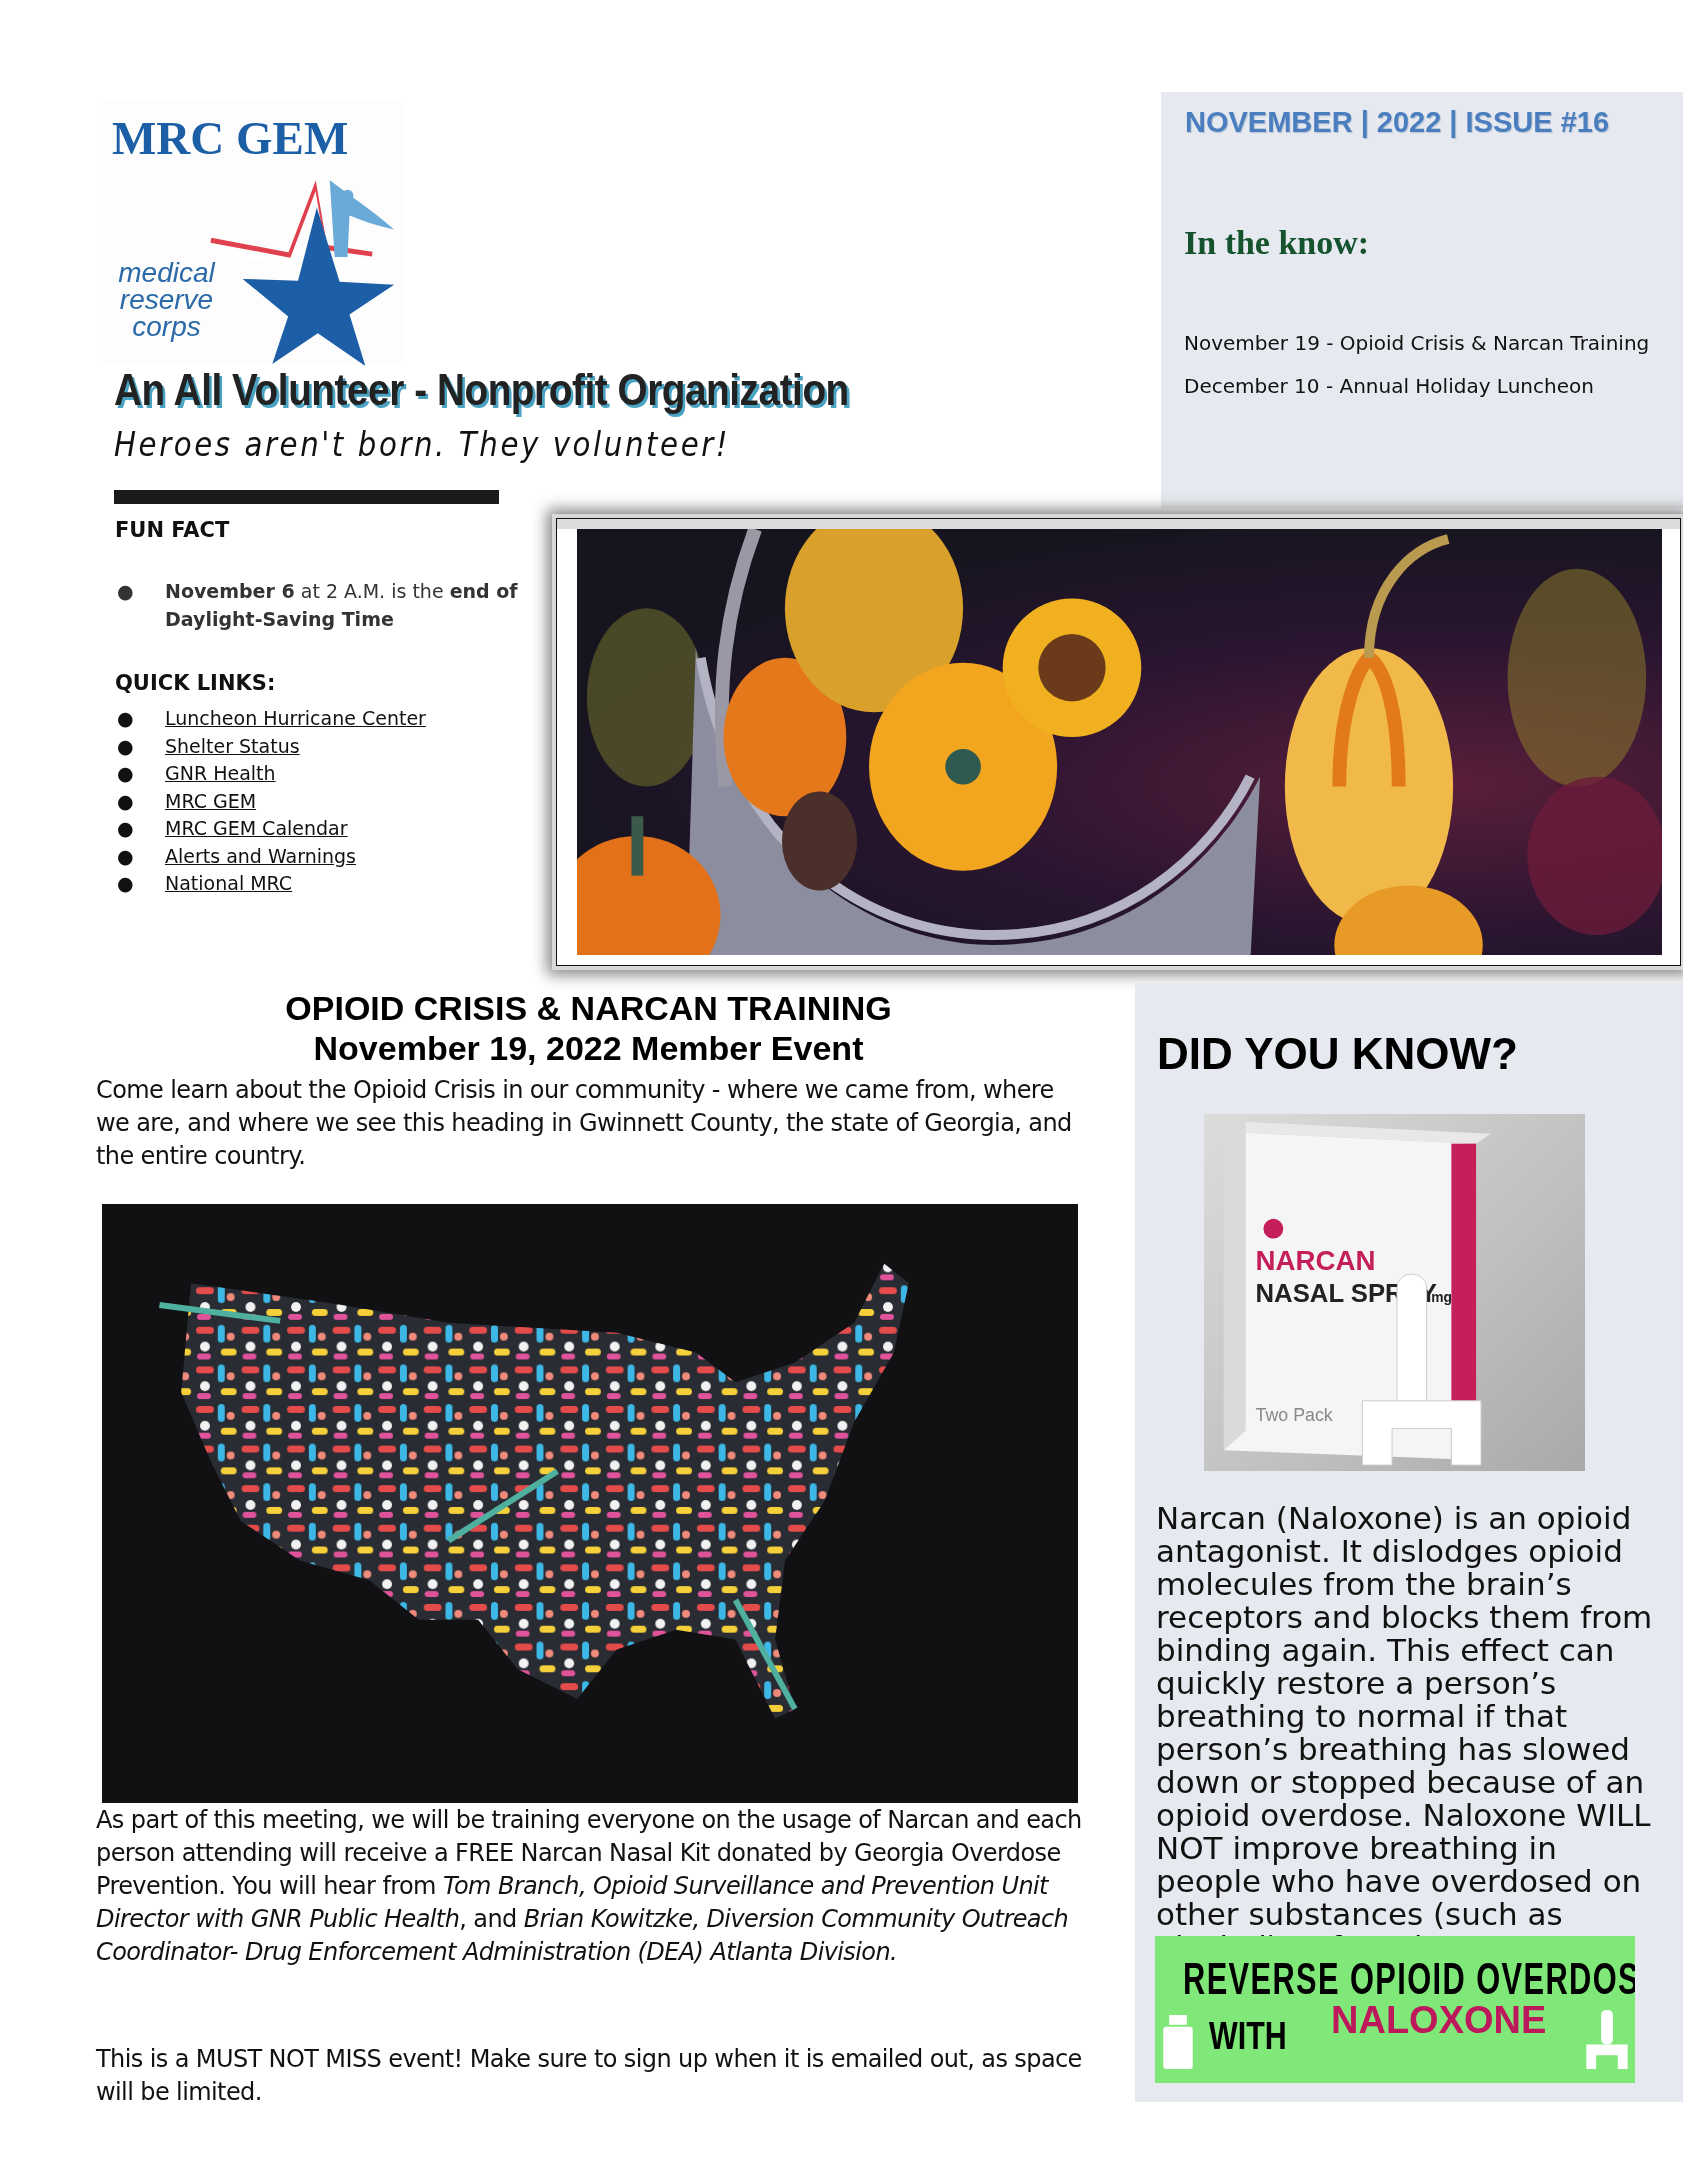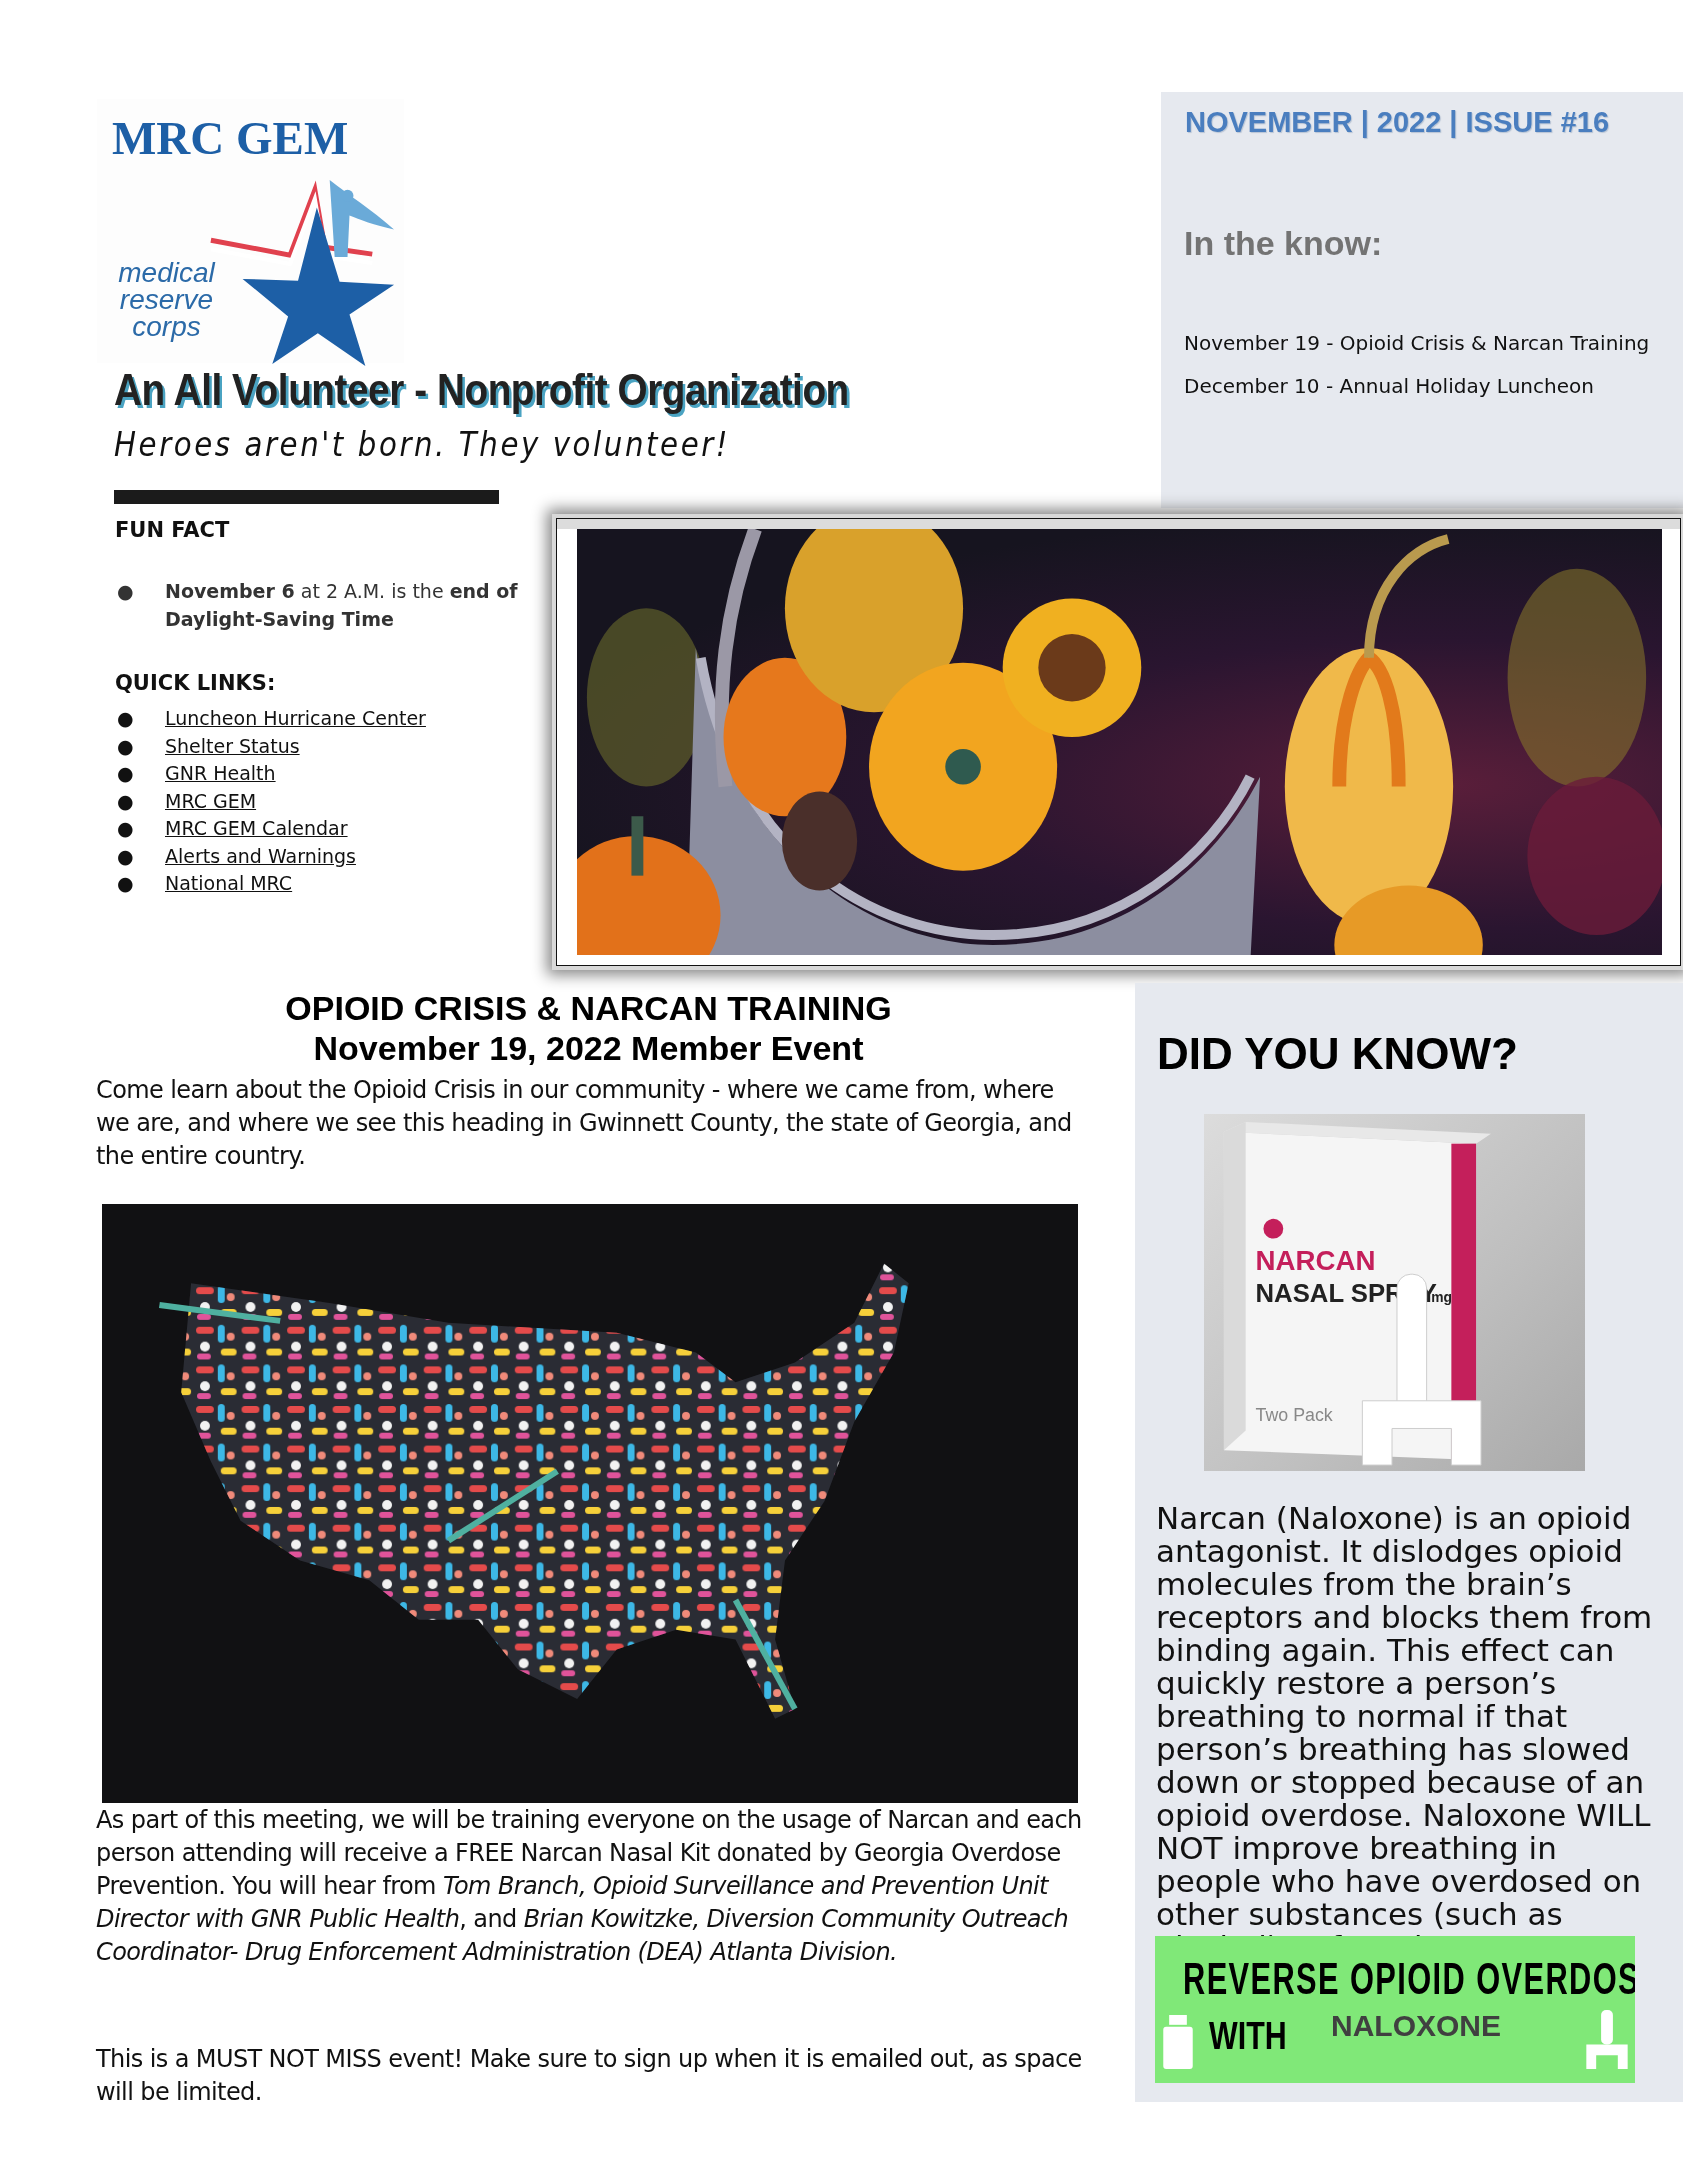--- a/index.html
+++ b/index.html
@@ -33,22 +33,22 @@
   #quick-links-heading { left:115px; top:671px; }
   #quick-links { left:115px; top:705px; width:396px; margin:0; padding:0; list-style:none; }
   #quick-links li { position:relative; height:27.5px; font-size:19px; line-height:27px; }
   #quick-links li .bullet { position:absolute; left:2px; top:0; }
   #quick-links li a { position:absolute; left:50px; top:0; color:#111; text-decoration:underline; white-space:nowrap; }
 
   
   #header-box { left:1161px; top:92px; width:522px; height:416px; background:#e6e9ef; }
   #issue-line { position:absolute; left:24px; top:14px; font-family:"Liberation Sans", sans-serif; font-weight:bold;
                 font-size:29px; color:#4a7ebf; white-space:nowrap; text-shadow:1px 1px 1px #b8c4d4; }
-  #in-the-know { position:absolute; left:23px; top:132px; font-family:Liberation Sans, sans-serif; font-weight:bold;
-                 font-size:34px; color:#737373; }
+  #in-the-know { position:absolute; left:23px; top:132px; font-family:Liberation Serif, serif; font-weight:bold;
+                 font-size:34px; color:#14532d; }
   #know-events { position:absolute; left:23px; top:230px; margin:0; padding:0; list-style:none; }
   #know-events li { font-size:20px; line-height:43px; color:#111; white-space:nowrap; }
 
   
   #photo-frame { left:556px; top:518px; width:1123px; height:446px; background:#fff; border:1.5px solid #111;
                  box-shadow:0 0 0 4px #d8d8d8, 0 0 14px 9px #888; }
   #photo-frame .band { position:absolute; left:0; right:0; top:0; height:10px; background:#dcdcdc; }
   #photo { position:absolute; left:20px; top:10px; width:1085px; height:426px; overflow:hidden;
            background:radial-gradient(ellipse at 80% 60%, #5a1e3a 0%, #2a1530 40%, #16141f 75%); }
 
@@ -68,22 +68,22 @@
                  font-size:44px; color:#000; }
   #narcan-image { position:absolute; left:69px; top:131px; width:381px; height:357px;
                   background:linear-gradient(135deg,#dcdcdc,#bfbfbf 60%,#a9a9a9); overflow:hidden; }
   #dyk-text { position:absolute; left:21px; top:519px; width:505px; font-family:"DejaVu Sans", sans-serif;
               font-size:31px; line-height:33px; color:#111; }
   #naloxone-banner { position:absolute; left:20px; top:953px; width:480px; height:147px; background:#80e878; overflow:hidden; }
   #naloxone-banner .l1 { position:absolute; left:28px; top:18px; font-family:"Liberation Sans", sans-serif; font-weight:bold;
                          font-size:44px; color:#000; transform:scaleX(0.7); transform-origin:left top; white-space:nowrap; letter-spacing:2px; }
   #naloxone-banner .l2a { position:absolute; left:54px; top:79px; font-family:"Liberation Sans", sans-serif; font-weight:bold;
                           font-size:38px; color:#000; transform:scaleX(0.8); transform-origin:left top; white-space:nowrap; }
-  #naloxone-banner .l2b { position:absolute; left:176px; top:73px; font-family:"Liberation Sans", sans-serif; font-weight:bold;
-                          font-size:30px; color:#404040; white-space:nowrap; }
+  #naloxone-banner .l2b { position:absolute; left:176px; top:63px; font-family:"Liberation Sans", sans-serif; font-weight:bold;
+                          font-size:38px; color:#be185d; white-space:nowrap; }
 </style>
 </head>
 <body>
 
 <div id="logo" class="abs">
   <div class="mrc">MRC GEM</div>
   <svg width="218" height="198" viewBox="0 0 220 200">
     <polyline points="20,73 100,88 125,22 135,80 183,87" fill="none" stroke="#e0414e" stroke-width="5"></polyline>
     <polyline points="20,82 100,97 125,31 135,89 183,96" fill="none" stroke="#ffffff" stroke-width="4"></polyline>
     <path d="M140,12 C160,28 180,40 205,62 C185,58 170,52 160,48 L158,90 L145,90 Z" fill="#6aaad8"></path>

